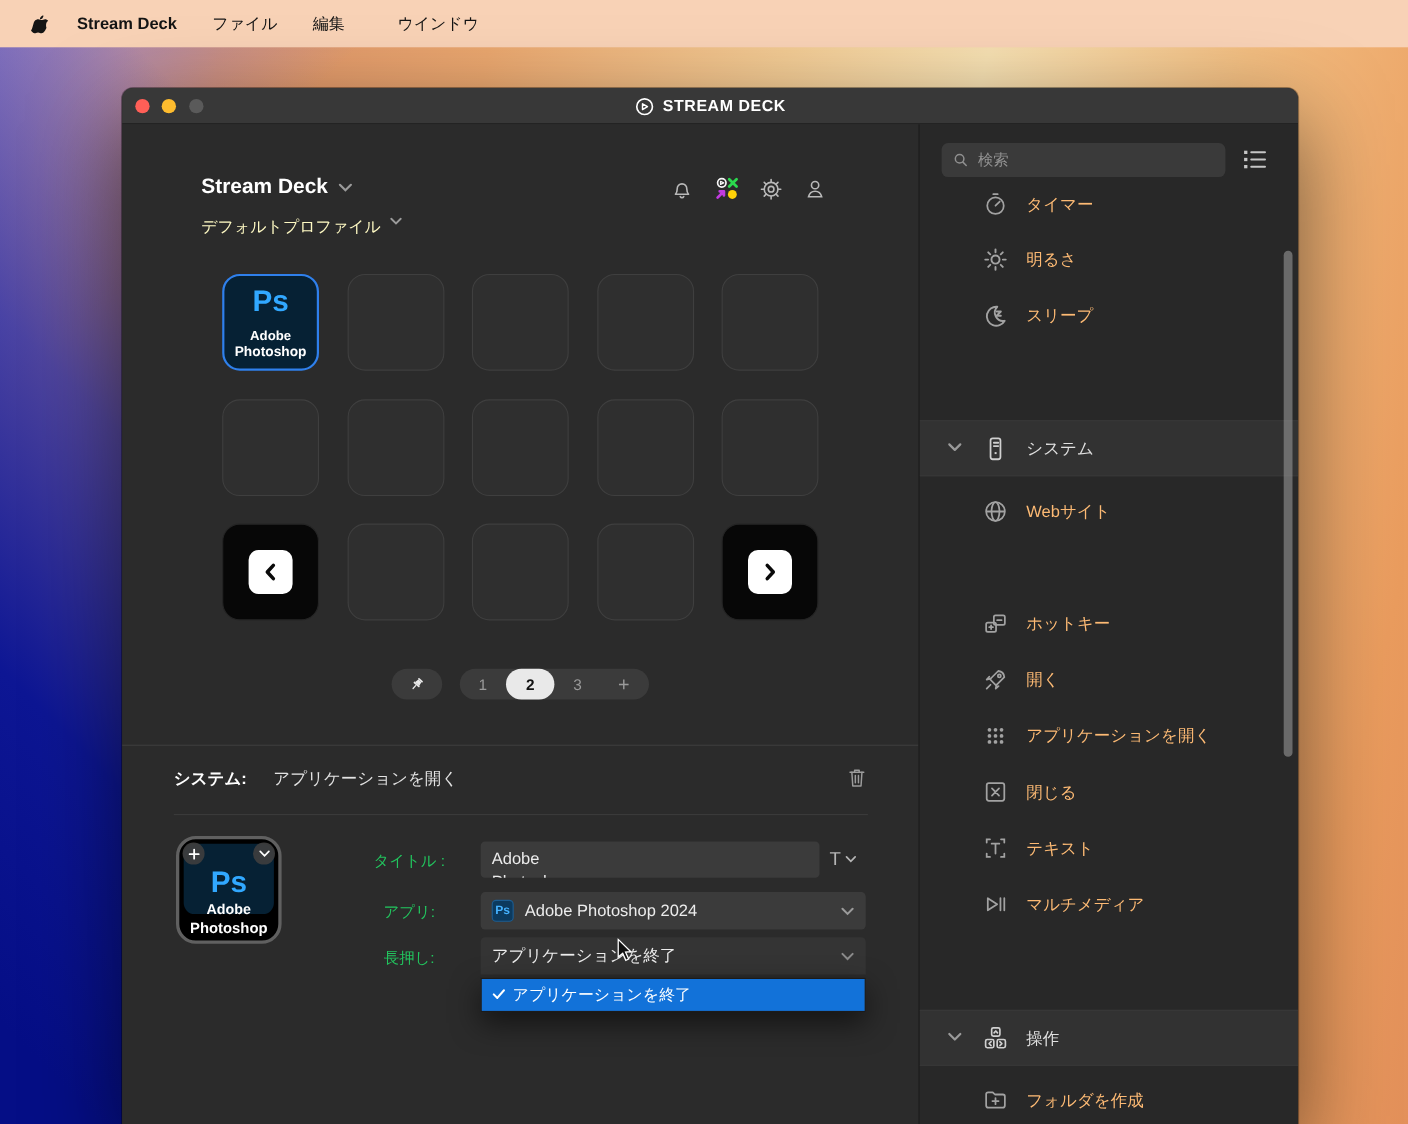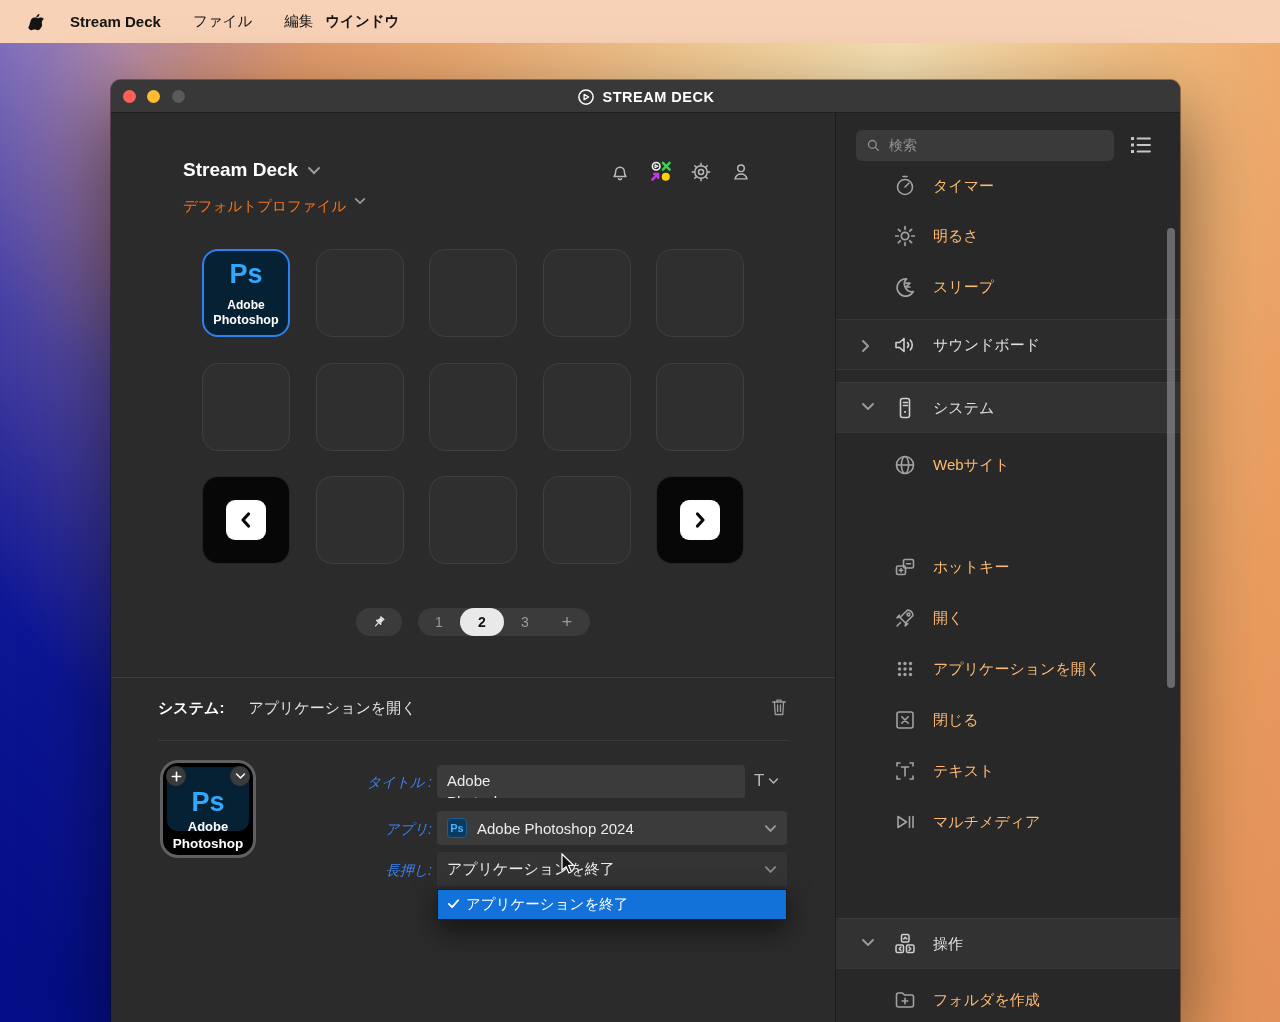--- a/index.html
+++ b/index.html
@@ -14,42 +14,42 @@
       linear-gradient(103deg, #b5879b 0%, #dd9368 14%, #eaa76f 30%, #f2cb94 48%, #f6e0b2 60%, #f2bd80 76%, #ea9c5e 92%, #e3905a 100%);
   }
   svg { display:block; }
 
   
   .menubar { position:absolute; top:0; left:0; right:0; height:43px;
     background:#f8d2b6; display:flex; align-items:center; color:#141414; }
   .mb-apple { margin-left:28px; }
   .mb-app { margin-left:26px; font-weight:bold; font-size:15px; }
   .mb-item { font-size:14.5px; }
-  .mb-item.m1 { margin-left:32px; } .mb-item.m2 { margin-left:32px; } .mb-item.m3 { margin-left:12px;font-weight:bold; }
+  .mb-item.m1 { margin-left:32px; } .mb-item.m2 { margin-left:32px; } .mb-item.m3 { margin-left:48px; }
 
   
   .window { position:absolute; left:111px; top:80px; width:1069px; height:942px;
     border-radius:10px 10px 0 0; background:#2b2b2b; overflow:hidden;
     box-shadow:0 30px 80px rgba(0,0,0,.55), 0 0 0 1px rgba(0,0,0,.35); }
   .titlebar { position:absolute; top:0; left:0; right:0; height:33px;
     background:#383838; border-bottom:1px solid #1f1f1f; }
   .tl { position:absolute; top:9.5px; width:13px; height:13px; border-radius:50%; }
   .tl.red { left:12px; } .tl.yellow { left:36px; } .tl.gray { left:61px; background:#5a5a5a; }
   .tb-center { position:absolute; left:0; right:0; top:0; height:33px;
     display:flex; align-items:center; justify-content:center; gap:8px; }
   .tb-title { color:#fff; font-size:14.5px; font-weight:bold; letter-spacing:.5px; }
 
   .content { position:absolute; top:33px; left:0; right:0; bottom:0; }
 
   
   .left-pane { position:absolute; left:0; top:0; bottom:0; width:724px; background:#2b2b2b; }
   .device-row { position:absolute; left:72px; top:46px; display:flex; align-items:center; gap:9px;
     color:#fff; font-size:19px; font-weight:bold; }
   .profile-row { position:absolute; left:72px; top:84px; display:flex; gap:8px;
-    color:#f97316; font-size:14.5px; }
+    color:#fef9c3; font-size:14.5px; }
   .hdr-icons { position:absolute; left:498px; top:47px; display:flex; align-items:center; gap:18px; color:#b9b9b9; }
 
   .key-grid { position:absolute; left:91px; top:136px;
     display:grid; grid-template-columns:repeat(5,88px); grid-auto-rows:88px; gap:25.5px; }
   .key { width:88px; height:88px; border-radius:16px; background:#2f2f2f; border:1.5px solid #3f3f3f; }
   .key.black { background:#070707; border-color:#242424; display:flex; align-items:center; justify-content:center; }
   .key-chip { width:40px; height:40px; border-radius:9px; background:#fff;
     display:flex; align-items:center; justify-content:center; color:#0a0a0a; }
   .key.ps { background:#062134; border:2.5px solid #2f80ec; position:relative; overflow:hidden; }
   .ps-glyph { position:absolute; top:8px; left:0; width:100%; text-align:center;
@@ -87,22 +87,22 @@
     color:#31a8ff; font-size:27px; font-weight:bold; }
   .pv-l1 { position:absolute; top:56px; left:0; width:100%; text-align:center;
     color:#fff; font-size:13px; font-weight:bold; }
   .pv-l2 { position:absolute; top:73px; left:0; width:100%; text-align:center;
     color:#fff; font-size:13.5px; font-weight:bold; }
   .pv-btn { position:absolute; top:3px; width:20px; height:20px; border-radius:50%;
     background:rgba(62,62,62,.92); display:flex; align-items:center; justify-content:center; color:#fff; }
   .pv-btn.plus { left:3px; } .pv-btn.chev { right:3px; }
 
   
-  .f-label { position:absolute; left:201px; width:120px; text-align:right;
-    color:#3b82f6; font-size:14px;font-style:italic; }
+  .f-label { position:absolute; left:201px; width:120px; text-align:center;
+    color:#22c55e; font-size:14px; }
   .title-input { position:absolute; left:326px; top:652px; width:308px; height:33px;
     background:#3b3b3b; border-radius:4px; padding:5px 10px; overflow:hidden;
     color:#ececec; font-size:15px; line-height:21px; }
   .t-btn { position:absolute; left:643px; top:658px; display:flex; align-items:center; gap:4px;
     color:#b5b5b5; }
   .t-btn .t { font-size:17px; }
   .select { position:absolute; left:326px; width:350px; height:34px; background:#3b3b3b;
     border-radius:4px; display:flex; align-items:center; padding:0 10px; color:#ececec; font-size:15px; }
   .select .chev { margin-left:auto; color:#9a9a9a; }
   .app-select { top:698px; }
@@ -413,34 +413,20 @@
         <div class="sb-row" style="top:91.5px">
           <span class="sb-icon">
             <svg width="26" height="26" viewBox="0 0 24 24" fill="none" stroke="currentColor" stroke-width="1.6" stroke-linecap="round" stroke-linejoin="round">
               <path d="M13.5 4.5a8 8 0 106.2 11.8A7 7 0 0113.5 4.5z"></path>
               <path d="M13 8.5h3.5L13 12h3.5"></path>
             </svg>
           </span>
           <span class="sb-label">スリープ</span>
         </div>
 
-        <div class="sb-row cat" style="top:148.5px">
-          <span class="sb-chev">
-            <svg width="9" height="14" viewBox="0 0 9 14" fill="none" stroke="#9a9a9a" stroke-width="2" stroke-linecap="round" stroke-linejoin="round">
-                <path d="M2 2l5 5-5 5"></path>
-              </svg>
-          </span>
-          <span class="sb-icon">
-            <svg width="26" height="26" viewBox="0 0 26 26" fill="none" stroke="currentColor" stroke-width="1.6" stroke-linecap="round" stroke-linejoin="round">
-              <path d="M4 10.5v5h3.5l4.5 4v-13l-4.5 4z"></path>
-              <path d="M15.5 10.5a3.8 3.8 0 010 5M18.3 8a7.5 7.5 0 010 10"></path>
-            </svg>
-          </span>
-          <span class="sb-label">サウンドボード</span>
-        </div>
 
         <div class="sb-row cat open" style="top:211.5px">
           <span class="sb-chev">
             <svg width="14" height="9" viewBox="0 0 14 9" fill="none" stroke="#9a9a9a" stroke-width="2" stroke-linecap="round" stroke-linejoin="round">
                 <path d="M2 2l5 5 5-5"></path>
               </svg>
           </span>
           <span class="sb-icon">
             <svg width="26" height="26" viewBox="0 0 26 26" fill="none" stroke="currentColor" stroke-width="1.6" stroke-linecap="round">
               <rect x="8.5" y="3.5" width="9" height="19" rx="2"></rect>

